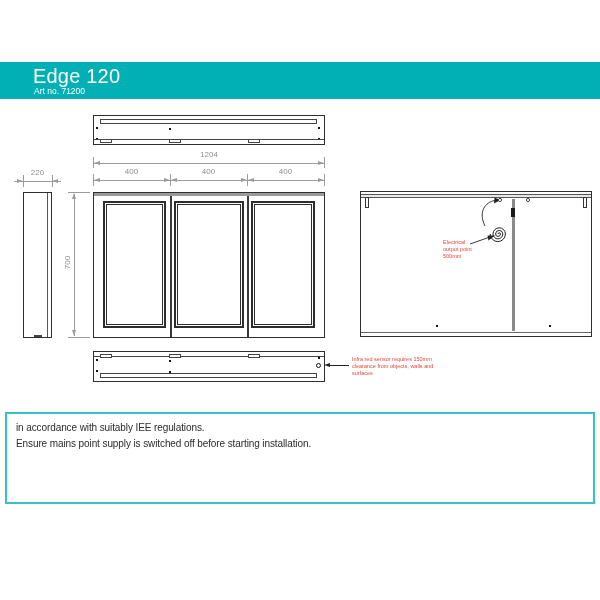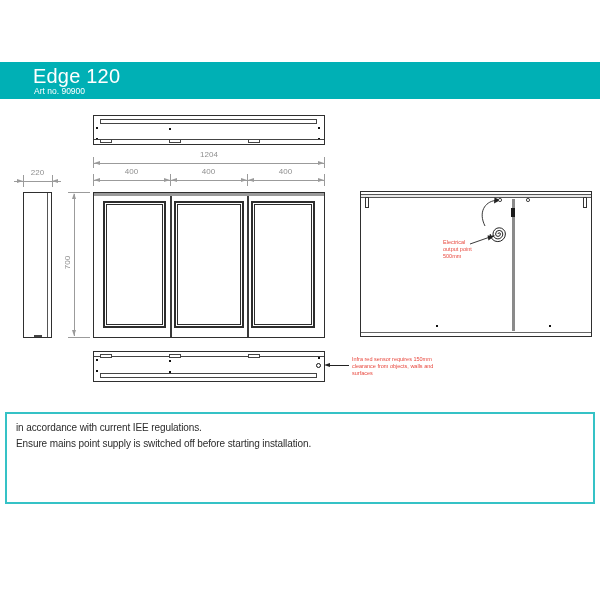--- a/index.html
+++ b/index.html
@@ -51,21 +51,21 @@
   .sensor-circle { position:absolute; width:5px; height:5px; border:1px solid #111; border-radius:50%; background:#fff; }
   .blk-line { position:absolute; height:1px; background:#222; }
 </style>
 </head>
 <body>
 
 <div class="page">
 
   <div class="header">
     <div class="title">Edge 120</div>
-    <div class="artno">Art no. 90900</div>
+    <div class="artno">Art no. 71200</div>
   </div>
 
   <div class="v" style="left:93px; top:115px; width:232px; height:30px;">
     <div class="slot" style="left:6px; top:3px; width:217px;"></div>
     <div class="dot" style="left:2px; top:11px;"></div>
     <div class="dot" style="left:2px; top:22px;"></div>
     <div class="dot" style="left:75px; top:12px;"></div>
     <div class="dot" style="left:75px; top:23px;"></div>
     <div class="dot" style="left:224px; top:11px;"></div>
     <div class="dot" style="left:224px; top:22px;"></div>
@@ -172,17 +172,17 @@
 
   <div class="arr bl" style="left:324px; top:363px;"></div>
   <div class="blk-line" style="left:330px; top:365px; width:19px;"></div>
   <div class="rednote" style="left:352px; top:356px; width:110px;">
     <div>Infra red sensor requires 150mm</div>
     <div>clearance from objects, walls and</div>
     <div>surfaces</div>
   </div>
 
   <div class="safety">
-    <div class="sline">in accordance with current IEE regulations.</div>
+    <div class="sline">in accordance with suitably IEE regulations.</div>
     <div class="sline">Ensure mains point supply is switched off before starting installation.</div>
   </div>
 
 </div>
 
 </body></html>

